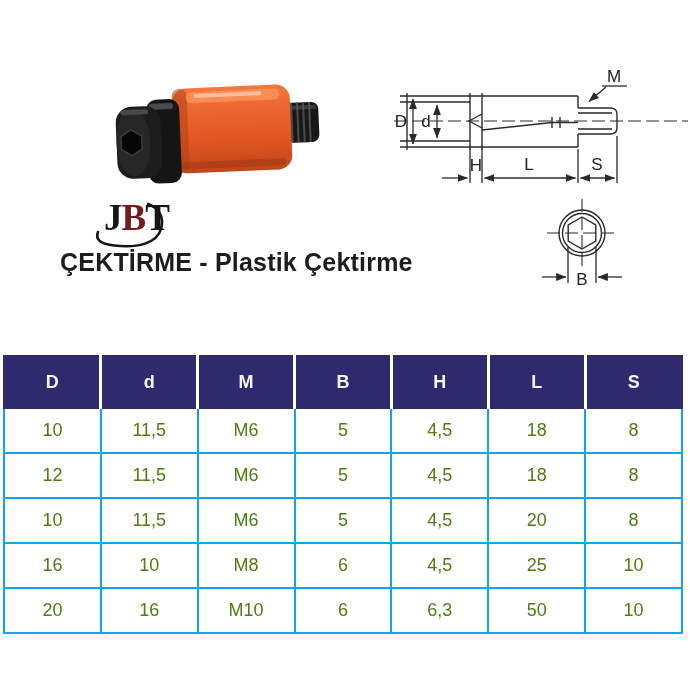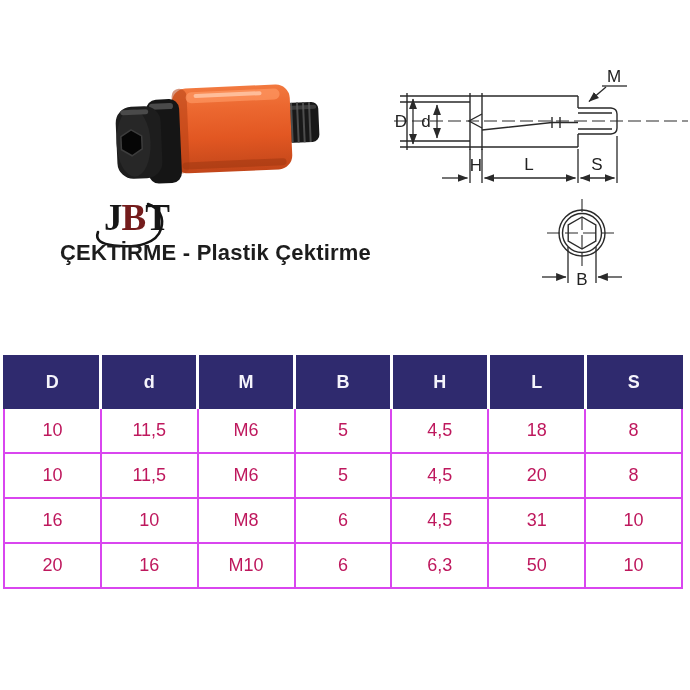--- a/index.html
+++ b/index.html
@@ -14,31 +14,31 @@
   .drawing text{font-family:"Liberation Sans",sans-serif;font-size:17px;fill:#222;}
 
   
   .logo{position:absolute;left:90px;top:197px;width:106px;height:64px;}
   .logo .swoosh{position:absolute;left:0;top:0;width:106px;height:64px;}
   .logo .letters{position:absolute;left:14px;top:1px;font-family:"Liberation Serif",serif;
                  font-weight:bold;font-size:37px;line-height:1.1;color:#161616;letter-spacing:-1px;}
   .logo .letters .b{color:#741c1c;}
 
   
-  .title{position:absolute;left:60px;top:240px;margin:0;font-size:22px;font-weight:bold;
+  .title{position:absolute;left:60px;top:248px;margin:0;font-size:25px;font-weight:bold;
          color:#1d1d1d;letter-spacing:0.2px;white-space:nowrap;}
 
   
   .dims{position:absolute;left:3px;top:355px;width:680px;border-collapse:collapse;
         table-layout:fixed;border:2px solid #2f2a6e;}
   .dims th{height:48px;background:#2f2a6e;color:#f5f4fb;font-size:18px;font-weight:bold;
            text-align:center;border-right:3px solid #ffffff;border-bottom:2px solid #2f2a6e;}
   .dims th:last-child{border-right:2px solid #2f2a6e;}
-  .dims td{height:41px;background:#ffffff;color:#be185d;font-size:18px;text-align:center;
-           vertical-align:middle;border:2px solid #d946ef;font-family:"Liberation Sans",sans-serif;}
+  .dims td{height:41px;background:#ffffff;color:#4d7c0f;font-size:18px;text-align:center;
+           vertical-align:middle;border:2px solid #0ea5e9;font-family:"Liberation Sans",sans-serif;}
 </style>
 </head>
 <body>
 
 <div class="page">
 
   <svg class="photo" viewBox="0 0 234 172">
     <defs>
       <linearGradient id="og" x1="0" y1="0" x2="0" y2="1">
         <stop offset="0" stop-color="#f2793f"></stop>
@@ -157,35 +157,44 @@
       <tr>
         <td>10</td>
         <td>11,5</td>
         <td>M6</td>
         <td>5</td>
         <td>4,5</td>
         <td>18</td>
         <td>8</td>
       </tr>
       <tr>
-        <td>10</td>
+        <td>12</td>
         <td>11,5</td>
         <td>M6</td>
         <td>5</td>
         <td>4,5</td>
+        <td>18</td>
+        <td>8</td>
+      </tr>
+      <tr>
+        <td>10</td>
+        <td>11,5</td>
+        <td>M6</td>
+        <td>5</td>
+        <td>4,5</td>
         <td>20</td>
         <td>8</td>
       </tr>
       <tr>
         <td>16</td>
         <td>10</td>
         <td>M8</td>
         <td>6</td>
         <td>4,5</td>
-        <td>31</td>
+        <td>25</td>
         <td>10</td>
       </tr>
       <tr>
         <td>20</td>
         <td>16</td>
         <td>M10</td>
         <td>6</td>
         <td>6,3</td>
         <td>50</td>
         <td>10</td>

